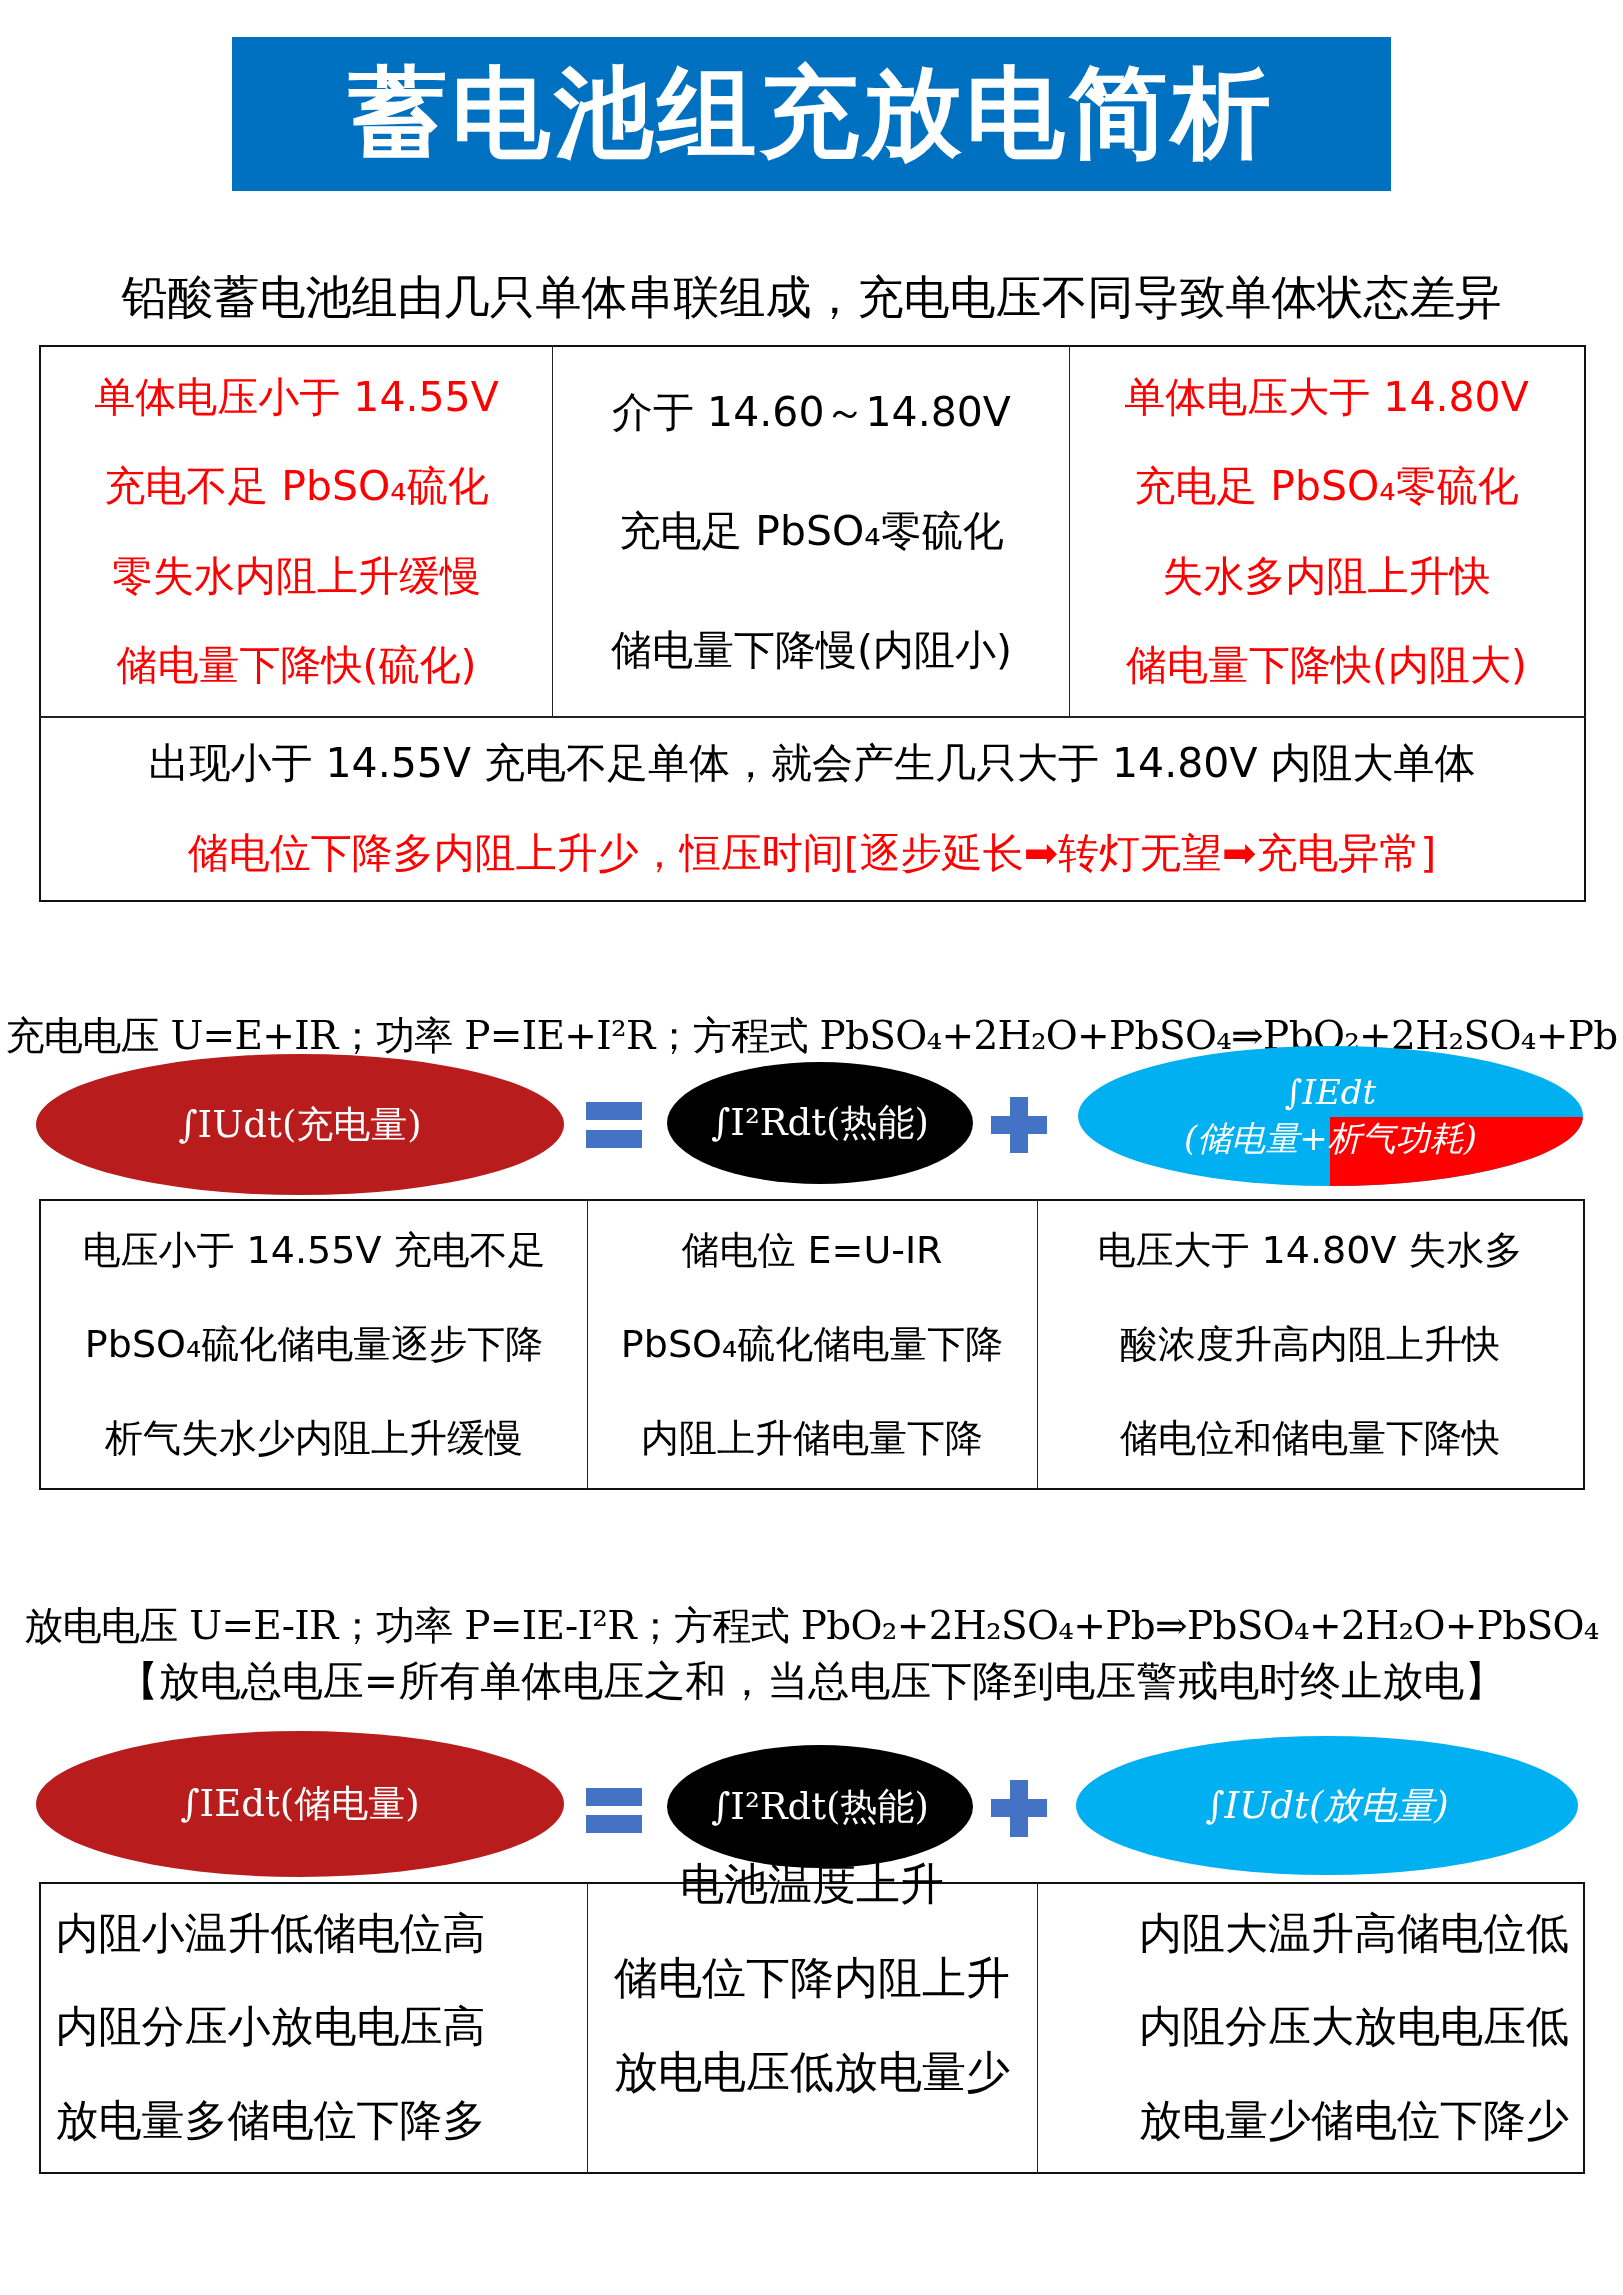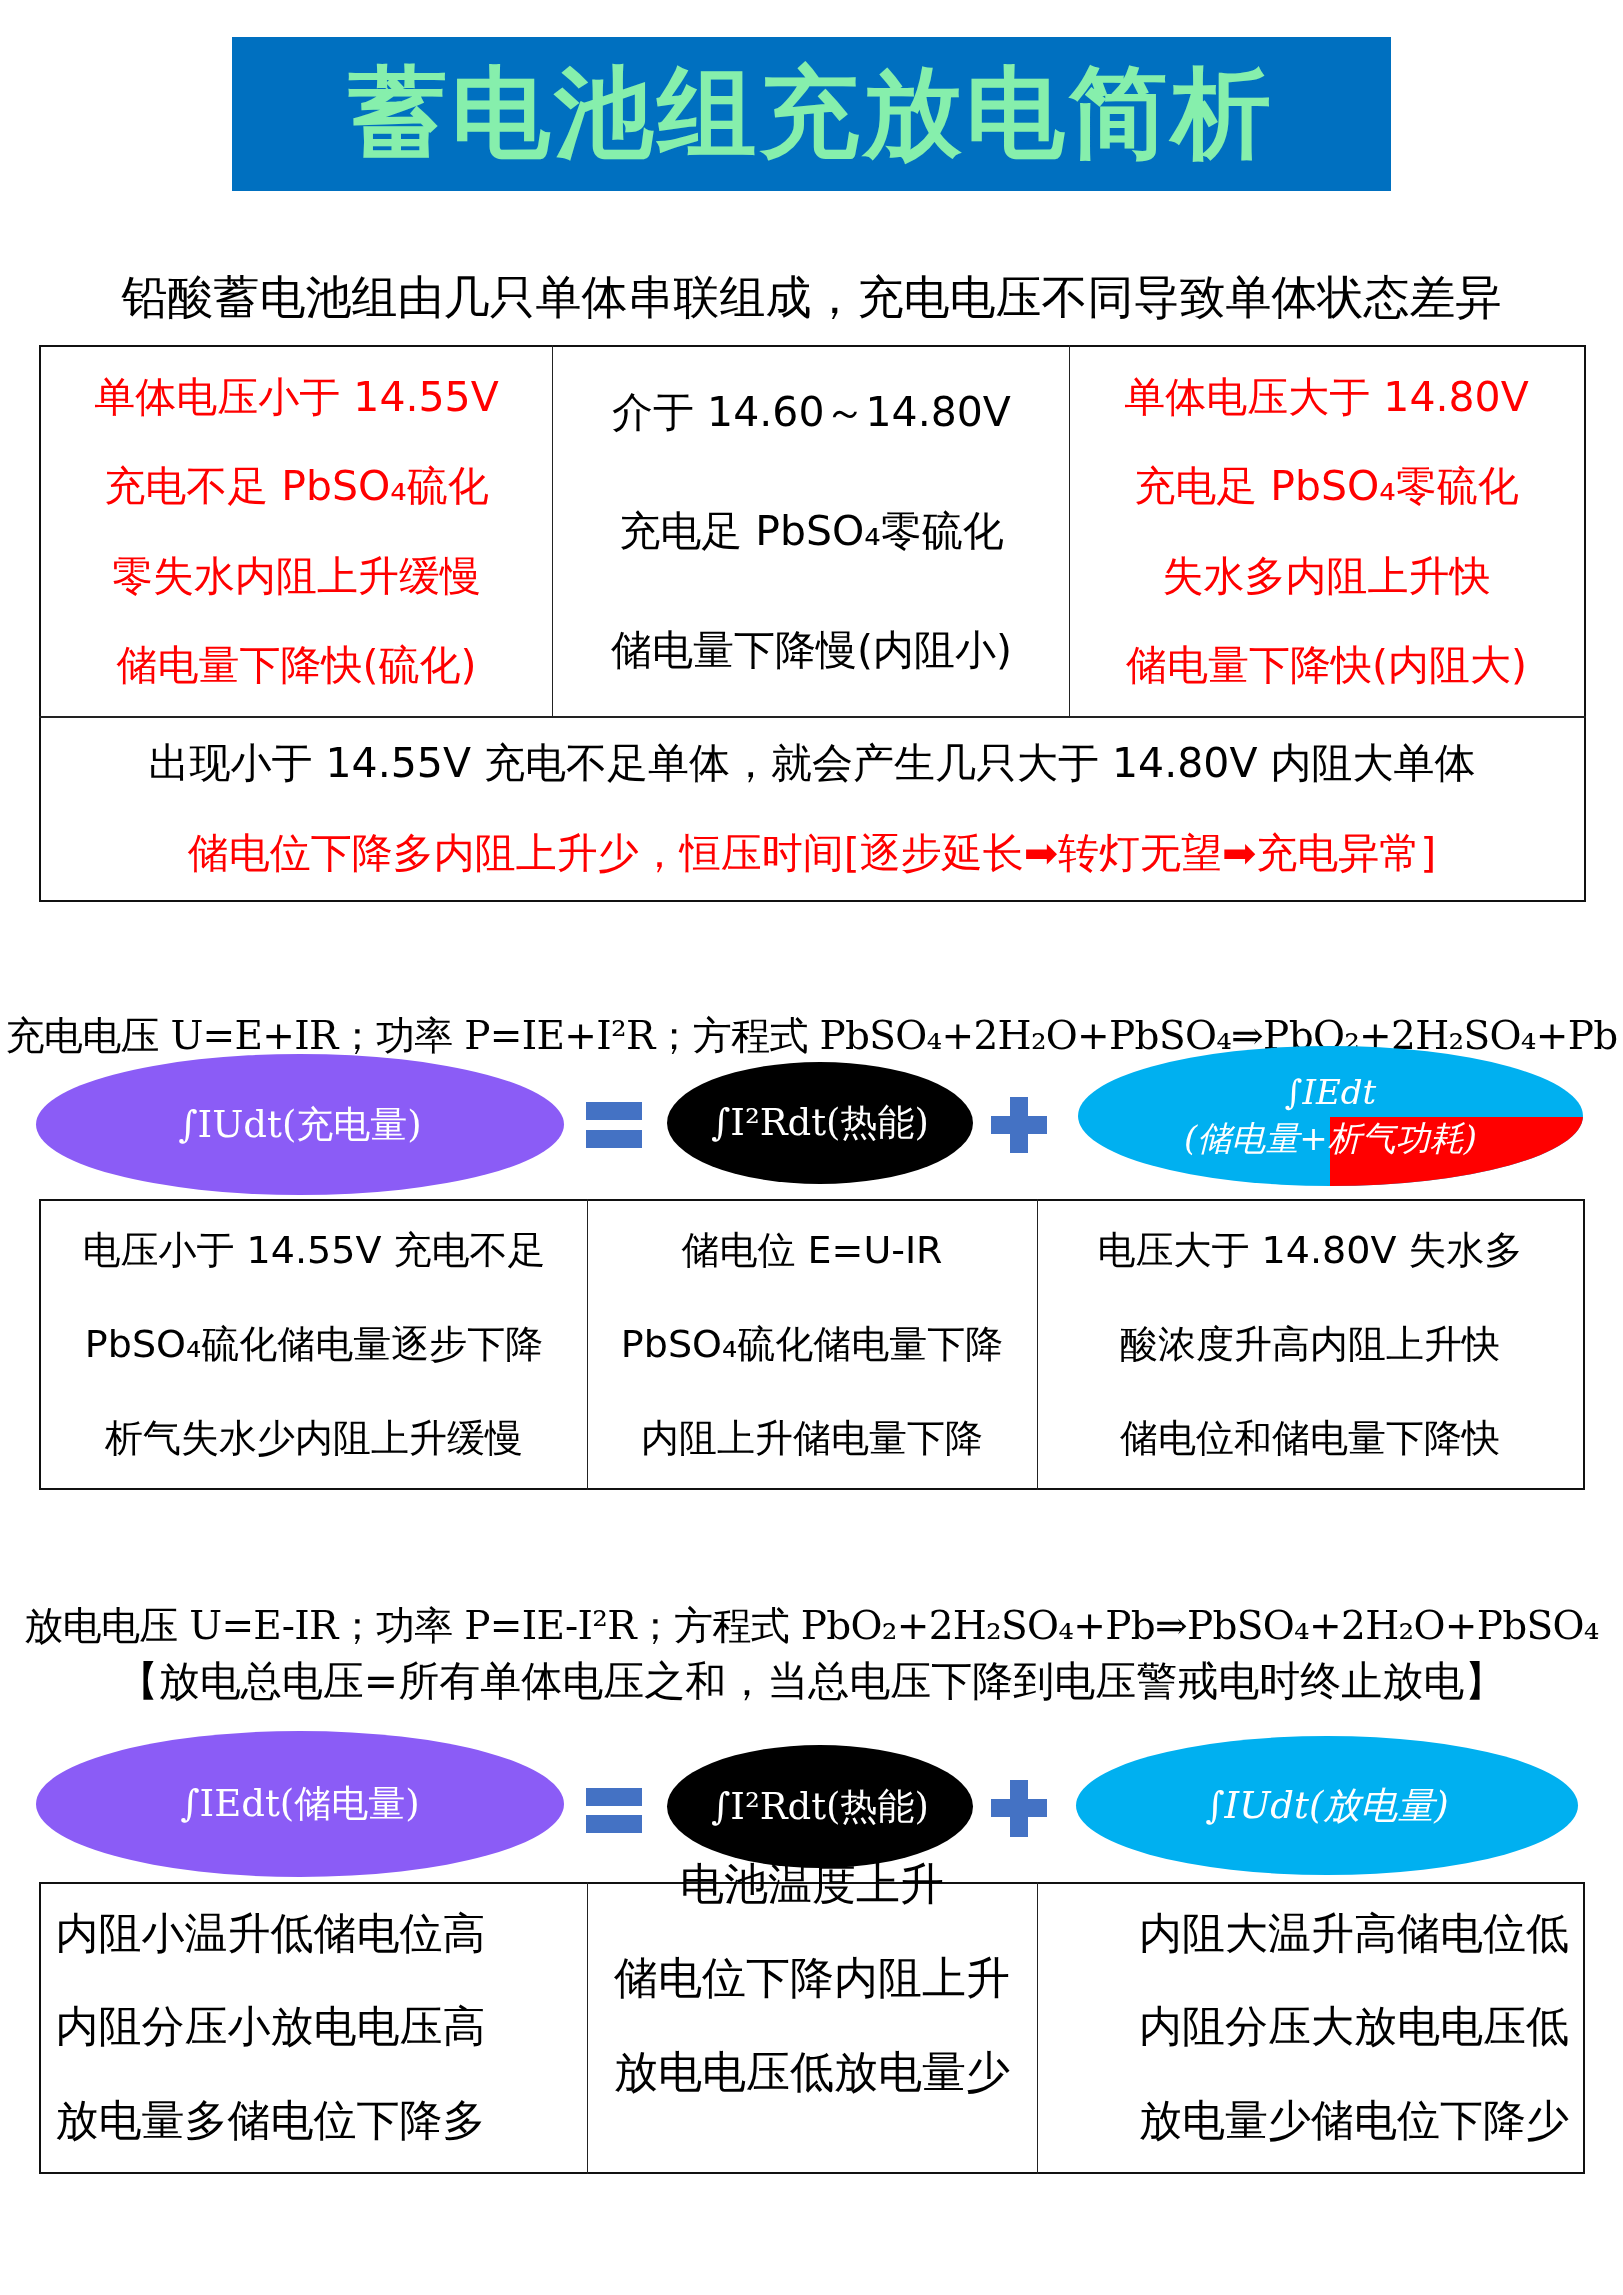--- a/index.html
+++ b/index.html
@@ -1,35 +1,35 @@
 <!DOCTYPE html>
 <html style="font-size:10.5px"><head>
 <meta charset="utf-8">
 <style>
   html, body { margin: 0; padding: 0; background: #ffffff; }
   body { width: 1623px; height: 2295px; position: relative; overflow: hidden;
          font-family: "DejaVu Serif", "Liberation Serif", serif; color: #000; }
   .abs { position: absolute; }
   .title-box { left: 232px; top: 37px; width: 1159px; height: 154px; background: #0070C0;
                display: flex; align-items: center; justify-content: center; }
-  .title-text { color: #86efac; font-family: "DejaVu Sans", "Liberation Sans", sans-serif;
+  .title-text { color: #ffffff; font-family: "DejaVu Sans", "Liberation Sans", sans-serif;
                 font-weight: bold; font-size: 99px; letter-spacing: 3.9px; }
   .line { left: 0; width: 1623px; text-align: center; white-space: nowrap; }
   .intro { top: 267px; font-size: 46px; font-family: "DejaVu Sans", sans-serif; }
   .formula { font-size: 39px; letter-spacing: -0.7px; margin-top: 34px; }
   .tbl { border: 2.6px solid #111; box-sizing: border-box; }
   .vline { position: absolute; width: 1.3px; background: #222; }
   .hline { position: absolute; height: 2px; background: #222; }
   .cell { position: absolute; display: flex; flex-direction: column; justify-content: space-around;
           align-items: center; font-size: 42px; white-space: nowrap; font-family: "DejaVu Sans", sans-serif; }
   .cell span { display: block; }
   .red { color: #FF0000; }
   .ellipse { position: absolute; border-radius: 50%; display: flex; align-items: center; justify-content: center;
              color: #fff; font-size: 37px; text-align: center; font-family: "DejaVu Serif", serif; overflow: hidden; }
-  .teal { background: #8b5cf6; }
+  .teal { background: #b91c1c; }
   .redfill { background: #000000; }
   .sky { background: #00B0F0; font-style: italic; }
   .eqbar { position: absolute; background: #4472C4; }
   .quad { position: absolute; background: #FF0000; }
   .ell-inner { position: relative; z-index: 2; line-height: 1.35; }
 </style>
 </head>
 <body>
 
 <div class="abs title-box">

